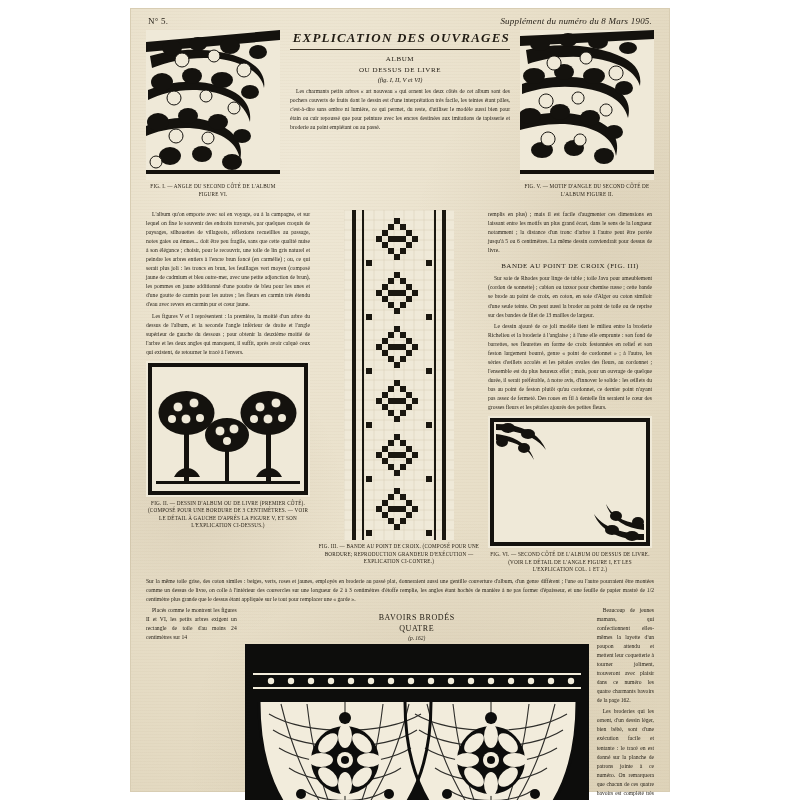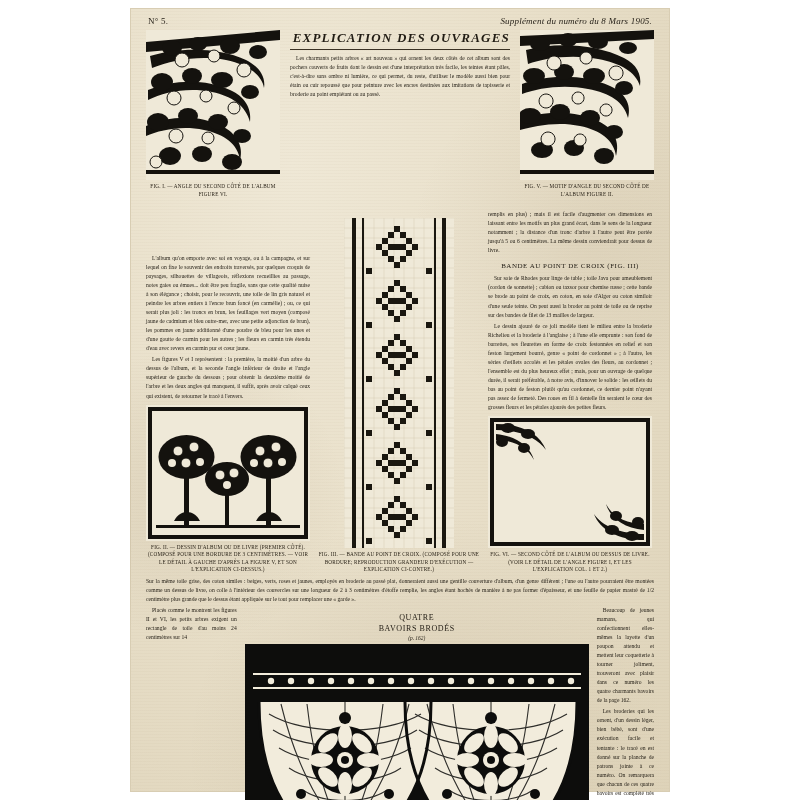--- a/index.html
+++ b/index.html
@@ -131,21 +131,20 @@
     text-indent: 6px;
     hyphens: auto;
   }
   p.body.noind { text-indent: 0; }
 
   
   .cols3 {
     display: flex;
     gap: 7px;
     margin-top: 4px;
-    align-items: flex-end;
   }
   .col { width: 164px; }
 
   
   .blockfig {
     width: 164px;
     height: 136px;
     background: #efe9d8;
     position: relative;
     overflow: hidden;
@@ -254,20 +253,25 @@
               <circle cx="10" cy="132" r="6"></circle>
             </g>
             <rect x="0" y="140" width="134" height="4" fill="#14120e"></rect>
           </svg>
         </div>
         <div class="fig-cap">FIG. I. — ANGLE DU SECOND CÔTÉ DE L'ALBUM FIGURE VI.</div>
       </div>
 
       <div class="mid-col">
         <div class="title">EXPLICATION DES OUVRAGES</div>
+        <div class="subhead">
+          <div>ALBUM</div>
+          <div>OU DESSUS DE LIVRE</div>
+          <div class="ital">(fig. I, II, V et VI)</div>
+        </div>
         <p class="body">Les charmants petits arbres « art nouveau » qui ornent les deux côtés de cet album sont des pochers couverts de fruits dont le dessin est d'une interprétation très facile, les teintes étant pâles, c'est-à-dire sans ombre ni lumière, ce qui permet, du reste, d'utiliser le modèle aussi bien pour étain ou cuir repoussé que pour peinture avec les encres destinées aux imitations de tapisserie et broderie au point empiétant ou au passé.</p>
       </div>
 
       <div class="fig-box">
         <div class="fig-art">
           <svg width="134" height="150" viewBox="0 0 134 150">
             <rect width="134" height="150" fill="#efe9d8"></rect>
             <g fill="#14120e">
               <path d="M0 6 L134 0 L134 9 L0 16 Z"></path>
               <path d="M6 20 C36 12 76 14 104 28 C116 34 122 44 120 56 C116 42 100 33 78 29 C52 24 24 28 8 34 Z"></path>
@@ -537,22 +541,22 @@
     <p class="fullline">Sur la même toile grise, des coton similes : beiges, verts, roses et jaunes, employés en broderie au passé plat, donneraient aussi une gentille couverture d'album, d'un genre différent ; l'une ou l'autre pourraient être montées comme un dessus de livre, on colle à l'intérieur des couvercles sur une longueur de 2 à 3 centimètres d'étoffe remplie, les angles étant hochés de manière à ne pas former d'épaisseur, et une feuille de papier mastré de 1/2 centimètre plus grande que le dessus étant appliquée sur le tout pour remplacer une « garde ».</p>
 
     <div class="lower">
 
       <div class="lower-left">
         <p class="body">Placés comme le montrent les figures II et VI, les petits arbres exigent un rectangle de toile d'au moins 24 centimètres sur 14</p>
       </div>
 
       <div class="plate-wrap">
         <div class="bavoirs-head">
+          <div>BAVOIRS BRODÉS</div>
           <div>QUATRE</div>
-          <div>BAVOIRS BRODÉS</div>
         </div>
         <div class="bavoirs-sub">(p. 162)</div>
 
         <div class="plate">
           <svg width="344" height="215" viewBox="0 0 344 215">
             <rect width="344" height="215" fill="#0d0d0c"></rect>
 
             <g fill="none" stroke="#f2ecdc" stroke-width="2">
               <path d="M8 30 H336"></path>
               <path d="M8 44 H336"></path>

